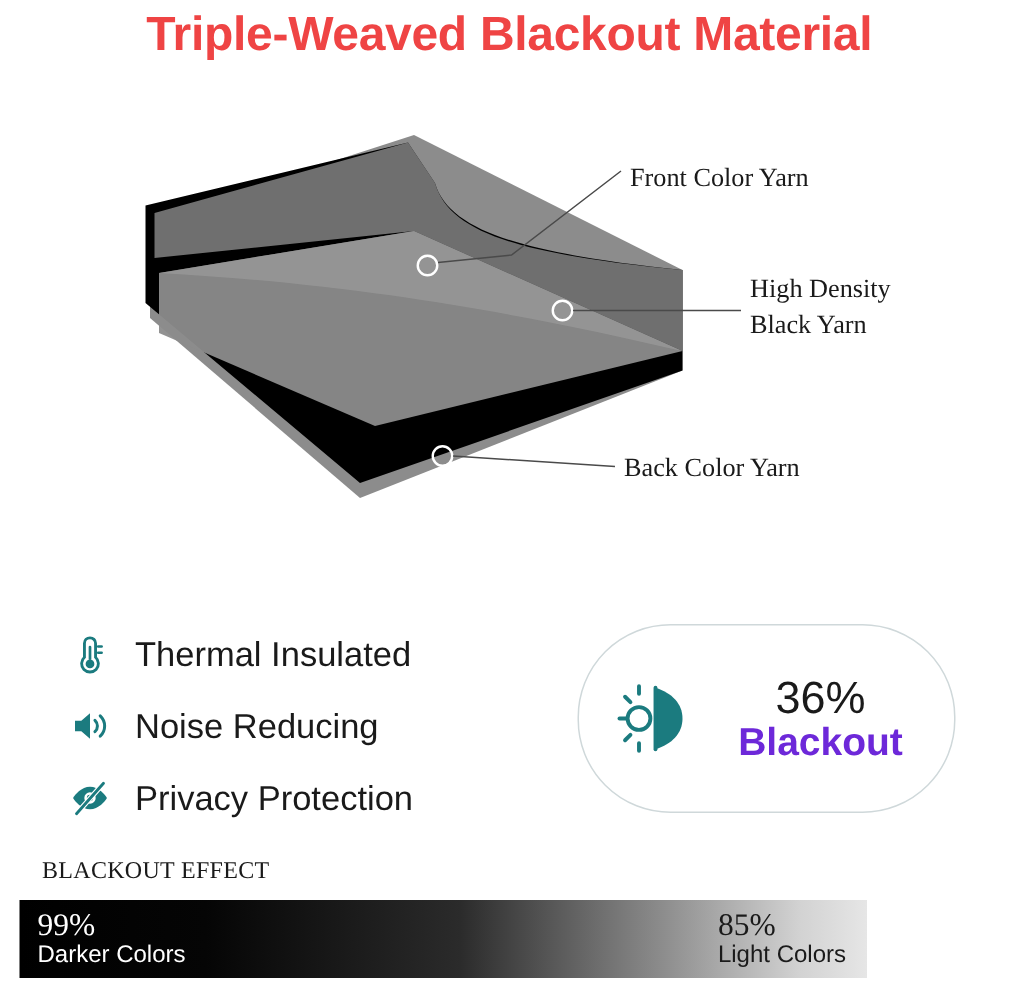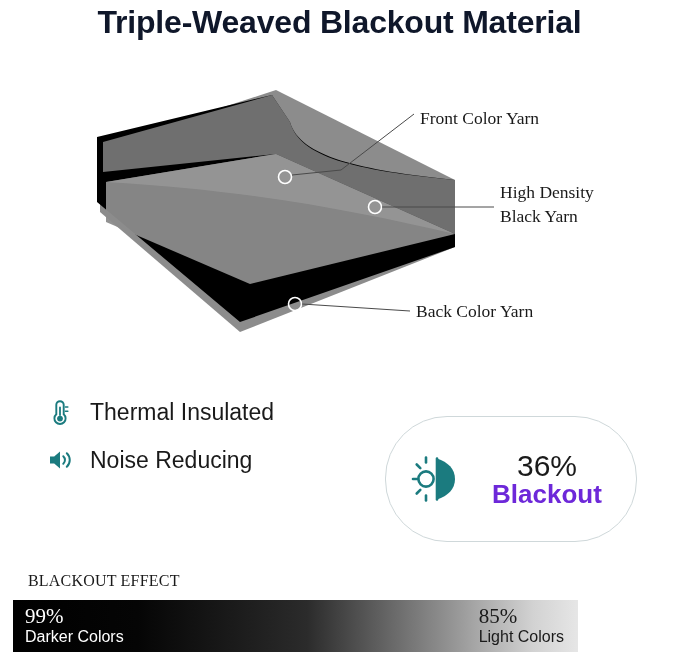--- a/index.html
+++ b/index.html
@@ -18,21 +18,21 @@
   
   #title {
     position: absolute;
     left: 0;
     top: 4px;
     width: 679px;
     text-align: center;
     font-family: "Liberation Sans", sans-serif;
     font-weight: bold;
     font-size: 32px;
-    color: #0f172a;
+    color: #ef4444;
     letter-spacing: -0.2px;
     white-space: nowrap;
   }
 
   
   #diagram {
     position: absolute;
     left: 0;
     top: 62px;
     width: 567px;
@@ -43,21 +43,21 @@
   .callout-label {
     font-family: "Liberation Serif", serif;
     font-size: 17.5px;
     fill: #1a1a1a;
   }
 
   
   #features {
     position: absolute;
     left: 44px;
-    top: 390px;
+    top: 414px;
     width: 330px;
   }
   .feature-row {
     display: flex;
     align-items: center;
     height: 44px;
     margin-bottom: 4px;
   }
   .feature-icon {
     width: 32px;
@@ -220,20 +220,32 @@
     <span class="feature-icon">
       <svg width="30" height="30" viewBox="0 0 30 30" xmlns="http://www.w3.org/2000/svg">
         <path d="M5 11.5h4.2L15 6.5v17l-5.8-5H5z" fill="#1b7b7f"></path>
         <path d="M18.3 11.2a5.2 5.2 0 0 1 0 7.6" fill="none" stroke="#1b7b7f" stroke-width="2" stroke-linecap="round"></path>
         <path d="M21.8 8.2a9.3 9.3 0 0 1 0 13.6" fill="none" stroke="#1b7b7f" stroke-width="2" stroke-linecap="round"></path>
       </svg>
     </span>
     <span class="feature-text">Noise Reducing</span>
   </div>
 
+  <div class="feature-row">
+    <span class="feature-icon">
+      <svg width="30" height="30" viewBox="0 0 30 30" xmlns="http://www.w3.org/2000/svg">
+        <path d="M15 7.5c-5.6 0-10 5.2-11.3 7.5C5 17.3 9.4 22.5 15 22.5S25 17.3 26.3 15C25 12.7 20.6 7.5 15 7.5z" fill="#1b7b7f"></path>
+        <circle cx="15" cy="15" r="3.8" fill="#ffffff"></circle>
+        <circle cx="15" cy="15" r="2.1" fill="#1b7b7f"></circle>
+        <path d="M6 25.5L24 5.2" stroke="#ffffff" stroke-width="3.4" stroke-linecap="round"></path>
+        <path d="M6 25.5L24 5.2" stroke="#1b7b7f" stroke-width="1.9" stroke-linecap="round"></path>
+      </svg>
+    </span>
+    <span class="feature-text">Privacy Protection</span>
+  </div>
 
 </div>
 
 <div id="badge">
   <span id="badge-icon">
     <svg width="54" height="54" viewBox="0 0 54 54" xmlns="http://www.w3.org/2000/svg">
       <g stroke="#1b7b7f" stroke-width="2.6" stroke-linecap="round">
         <path d="M18 5.5v5"></path>
         <path d="M18 43.5v5"></path>
         <path d="M5 27h5"></path>

